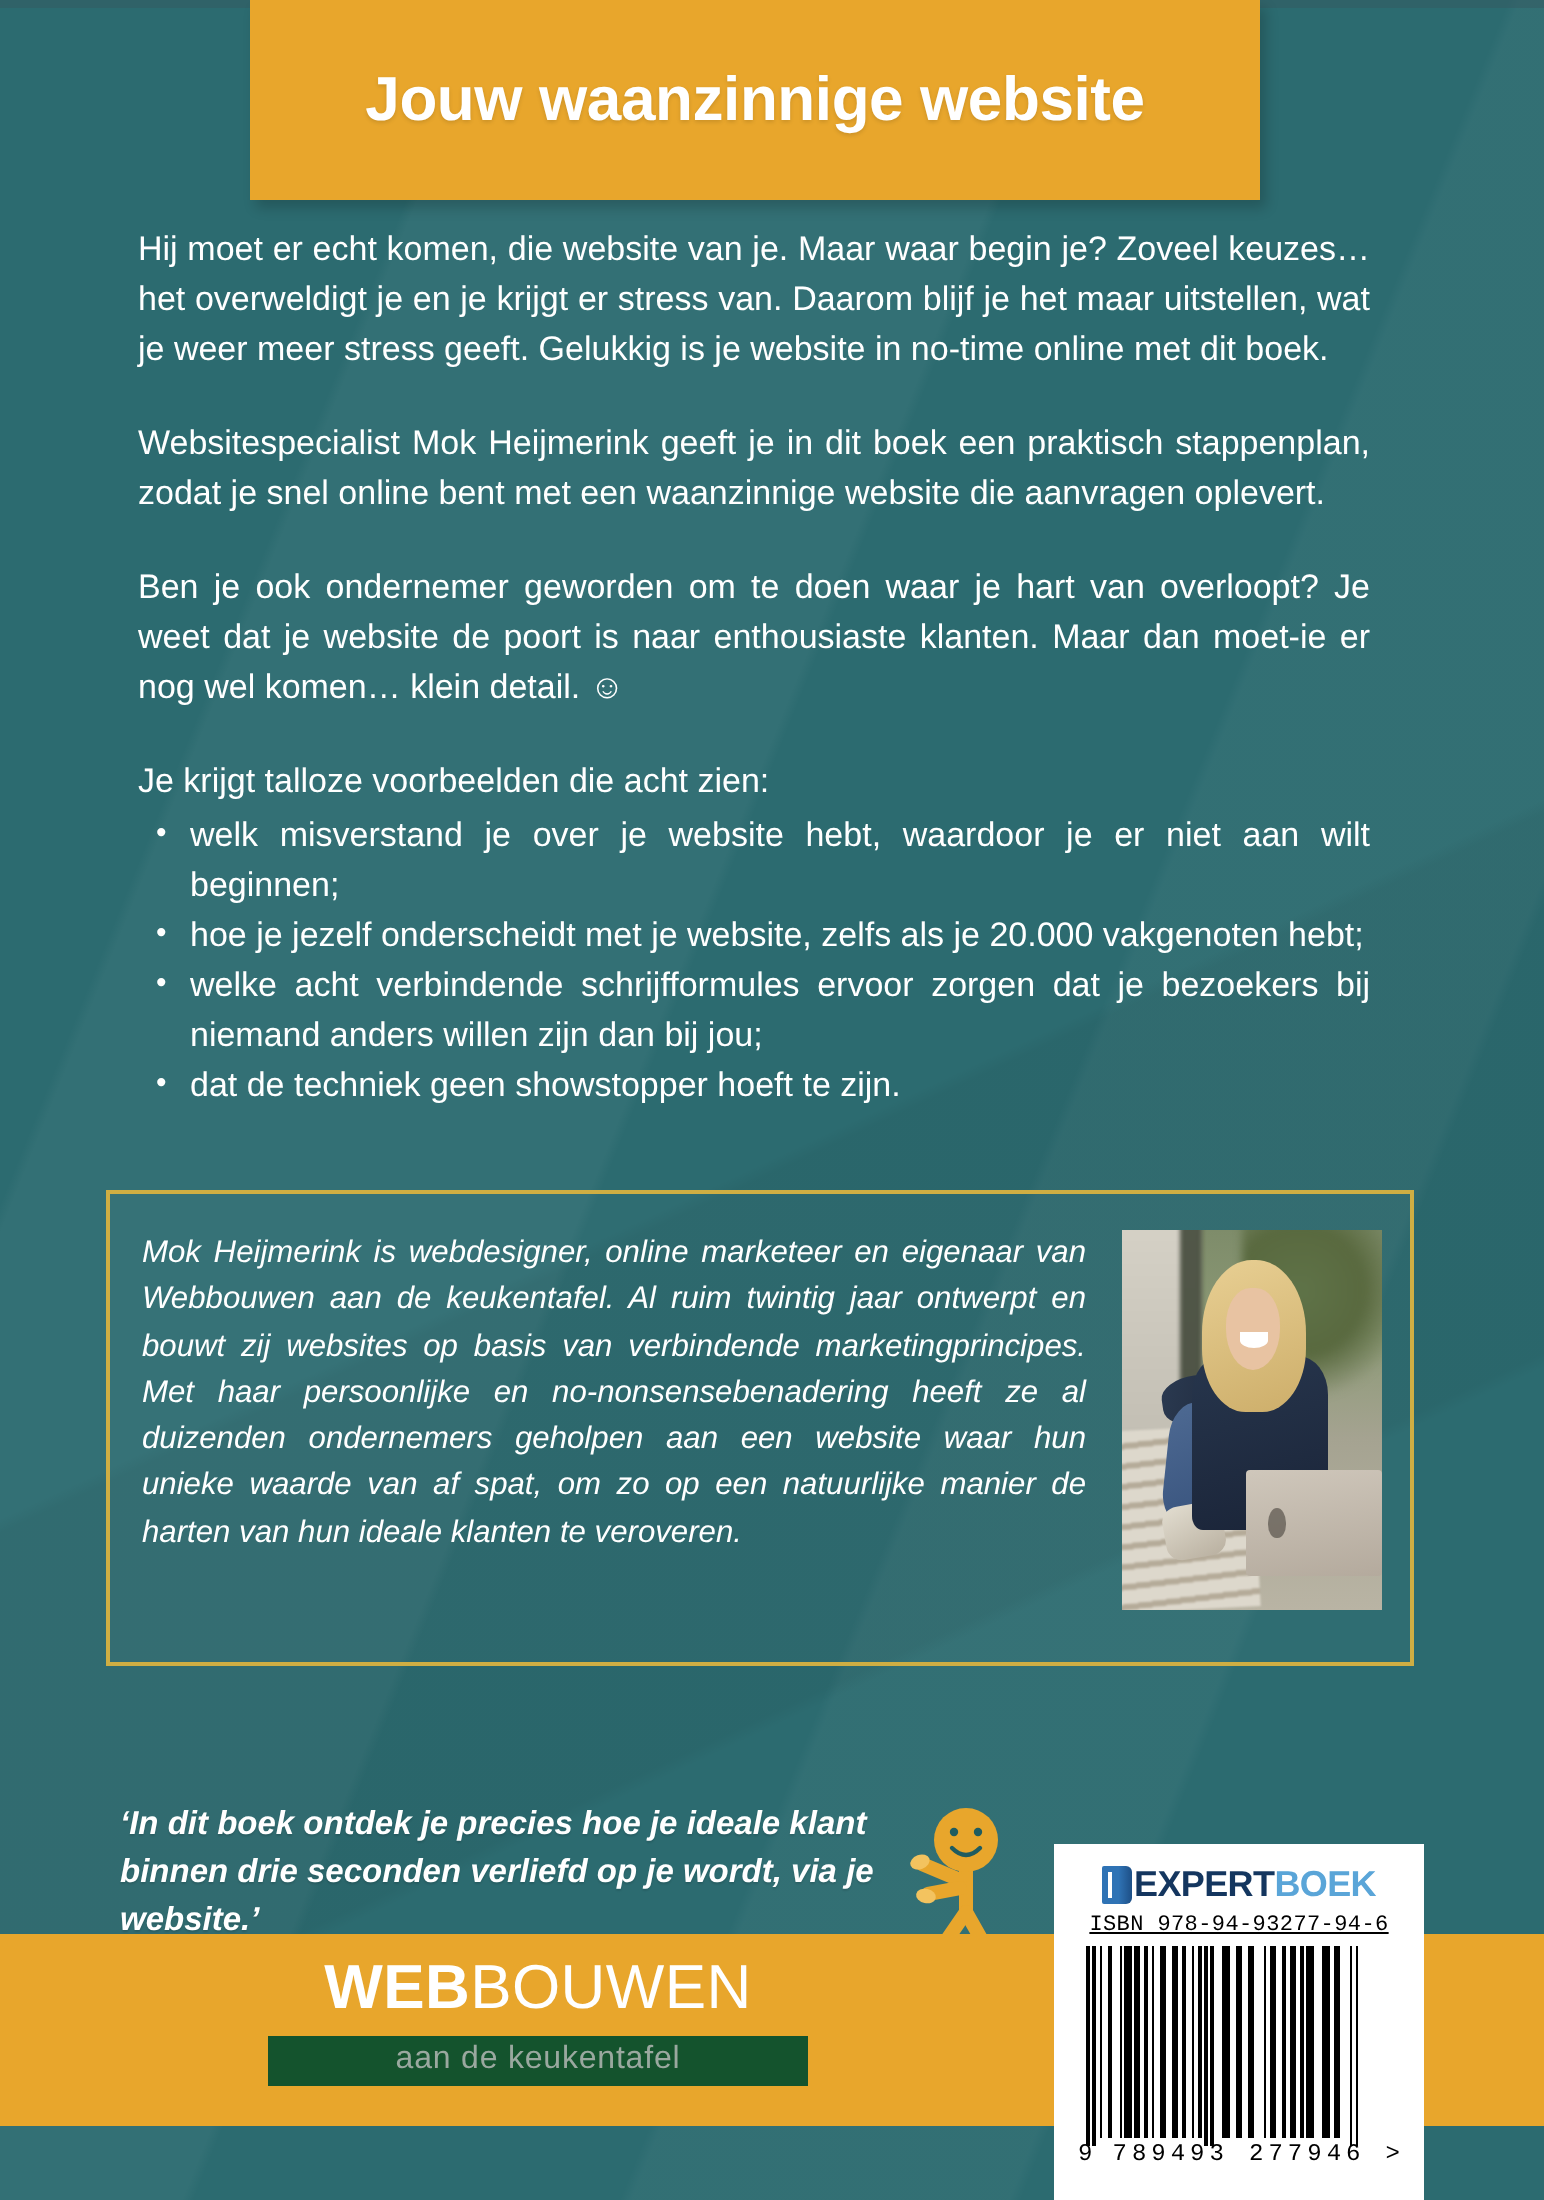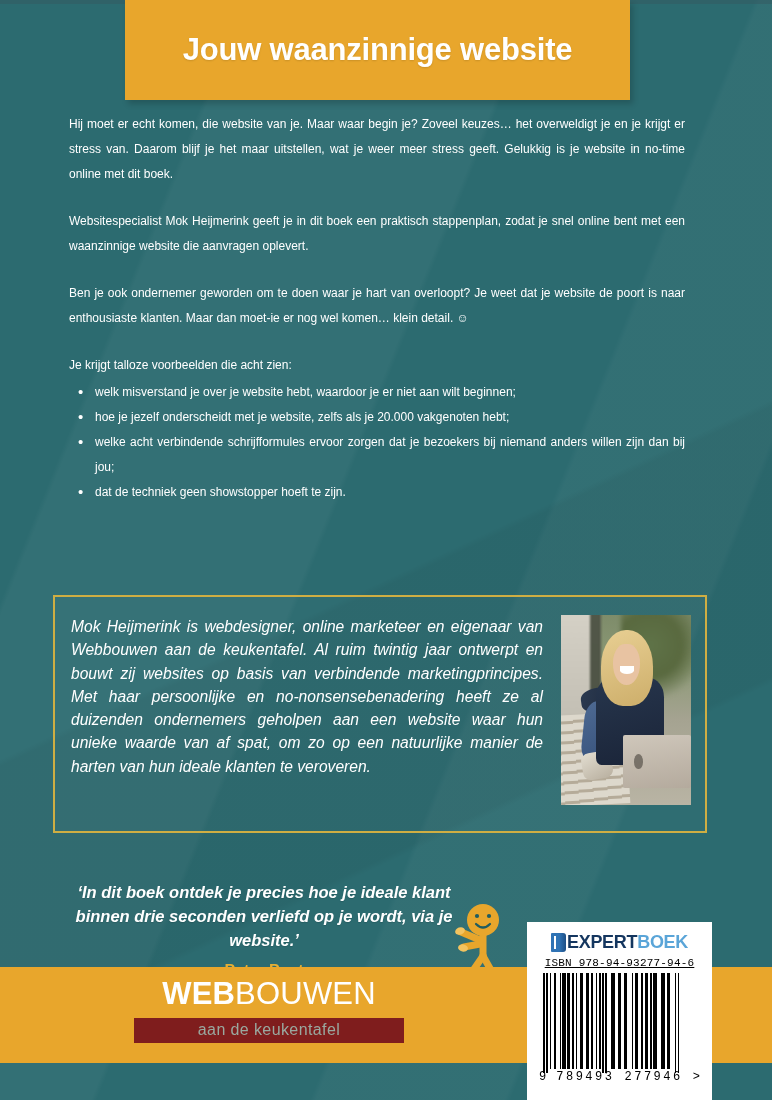--- a/index.html
+++ b/index.html
@@ -60,21 +60,21 @@
     font-size:31px; font-weight:bold;
     letter-spacing:-0.2px;
     text-shadow:0 1px 2px rgba(0,0,0,0.13);
     white-space:nowrap;
   }
 
   
   .body-copy{
     position:absolute; left:69px; top:112px; width:616px;
     color:#ffffff;
-    font-size:12px; line-height:25px;
+    font-size:17px; line-height:25px;
   }
   .body-copy p{ text-align:justify; margin-bottom:22px; }
   .lead-in{ margin-bottom:2px !important; text-align:left !important; }
   .bullets{ list-style:none; margin:0; padding:0; }
   .bullets li{
     position:relative; padding-left:26px;
     text-align:justify; margin-bottom:0;
   }
   .bullets li::before{
     content:"\2022";
@@ -172,22 +172,22 @@
     border-radius:2px;
   }
   .ph-apple{
     position:absolute; left:56%; top:73%; width:7%; height:8%;
     border-radius:50% 50% 46% 46%;
     background:#5f5a52; opacity:.75;
   }
 
   
   .testimonial{
-    position:absolute; left:60px; top:880px; width:408px;
-    text-align:center; color:#ffffff;
+    position:absolute; left:60px; top:900px; width:408px;
+    color:#ffffff;
   }
   .testimonial .quote{
     font-size:16.5px; font-style:italic; font-weight:bold;
     line-height:24px;
     text-shadow:0 1px 1px rgba(0,0,0,0.12);
   }
   .testimonial .author{
     margin-top:10px;
     font-size:16px; font-weight:bold;
     color:#e3ae35;
@@ -206,21 +206,21 @@
     text-align:center;
   }
   .logo .word{
     font-size:31px; letter-spacing:0.2px; white-space:nowrap;
     color:#ffffff; line-height:38px;
   }
   .logo .word .w-bold{ font-weight:bold; }
   .logo .word .w-light{ font-weight:300; }
   .logo .tagbox{
     margin-top:5px;
-    background:#7f1d1d;
+    background:#14532d;
     padding:3px 6px 4px;
   }
   .logo .tagbox .tag{
     font-size:16px; color:#9aa89f; letter-spacing:.4px;
   }
 
   
   .barcode-block{
     position:absolute; left:527px; top:922px; width:185px; height:178px;
     background:#ffffff;

